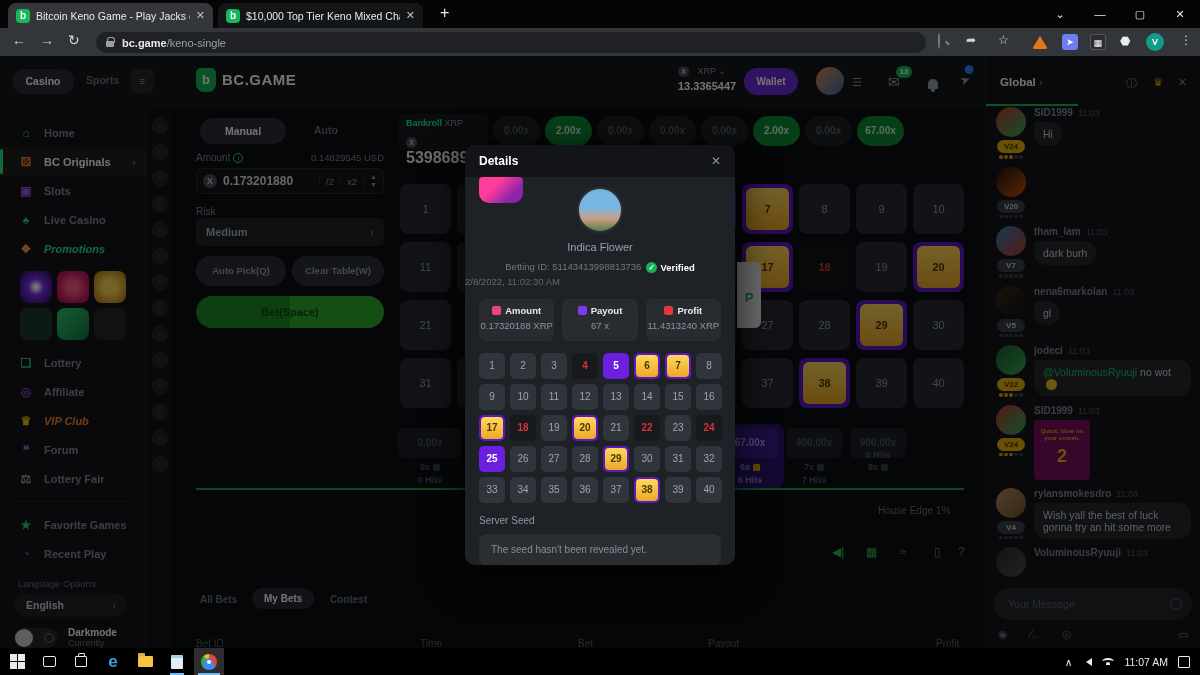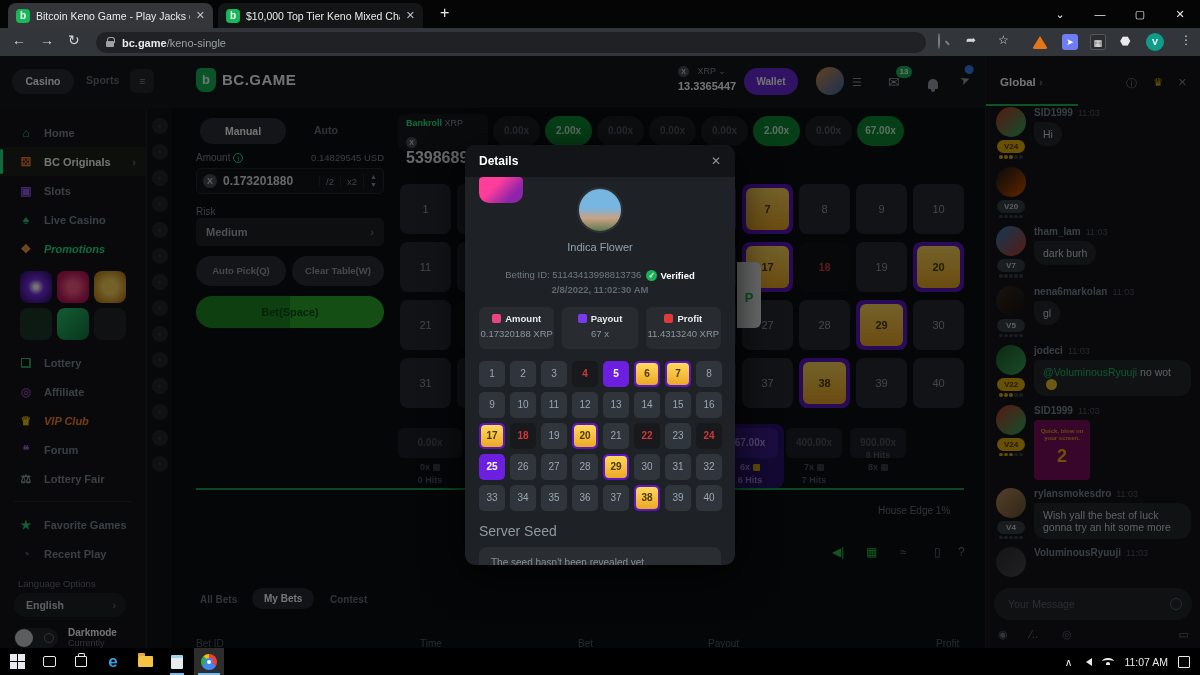--- a/index.html
+++ b/index.html
@@ -130,36 +130,36 @@
   .chat-input { position:absolute; left:8px; top:4px; width:198px; height:32px; background:#24272b; border-radius:16px; color:#5d656e; font-size:10.5px; line-height:32px; padding-left:14px; }
   .smiley { position:absolute; right:10px; top:10px; width:12px; height:12px; border:1.5px solid #5d656e; border-radius:50%; }
   .cb-ic { position:absolute; top:44px; color:#6a737c; font-size:11px; }
 
   
   .modal { position:absolute; left:465px; top:89px; width:270px; height:420px; border-radius:10px; background:#1e2226; z-index:60; box-shadow:0 10px 40px rgba(0,0,0,0.8); overflow:hidden; }
   .modal-hdr { height:32px; background:#121417; display:flex; align-items:center; justify-content:space-between; padding:0 14px; }
   .blob { position:absolute; left:14px; top:32px; width:44px; height:26px; border-radius:4px 4px 10px 10px; background:linear-gradient(135deg,#ff3d9a 35%,#8e24aa 75%); }
   .mavatar { width:46px; height:46px; border-radius:50%; margin:10px auto 0; background:linear-gradient(#77b6e0 45%,#caa184 70%,#5c7a4e); border:2px solid #2c3136; }
   .mname2 { text-align:center; color:#93a1b0; font-size:11px; margin-top:8px; }
-  .mid { text-align:center; color:#6f7a84; font-size:9.5px; margin-top:16px; }
+  .mid { text-align:center; color:#6f7a84; font-size:9.5px; margin-top:8px; }
   .vbadge { display:inline-flex; align-items:center; margin-left:5px; color:#fff; font-weight:bold; font-size:9.5px; }
   .vcheck { width:11px; height:11px; border-radius:50%; background:#18b257; color:#fff; font-size:8px; line-height:11px; text-align:center; margin-right:3px; }
-  .mdate { text-align:center; color:#5f6973; font-size:9.5px; margin-top:3px;font-weight:bold; }
+  .mdate { color:#5f6973; font-size:9.5px; margin-top:3px; }
   .stats { display:flex; gap:8px; margin:12px 14px 0; }
   .scard { flex:1; height:42px; background:#282c31; border-radius:6px; text-align:center; padding-top:6px; }
   .scard .lb { color:#e6ebf0; font-size:9.5px; font-weight:bold; }
   .scard .vl { color:#8b96a1; font-size:9.5px; margin-top:4px; }
   .sic { display:inline-block; width:9px; height:9px; border-radius:2px; margin-right:4px; vertical-align:-1px; }
   .minigrid { display:grid; grid-template-columns:repeat(8,26px); gap:5px; margin:12px 14px 0; }
   .mt { position:relative; width:26px; height:26px; border-radius:5px; background:#30353c; color:#9aa6b2; font-size:10px; text-align:center; line-height:26px; }
   .mt.miss { background:#17191c; color:#d03838; font-weight:bold; }
   .mt.picked { background:#6d1fe0; color:#fff; font-weight:bold; }
   .mt.hit { background:#5b18c4; color:transparent; }
   .mt.hit span { position:absolute; inset:2px; border-radius:4px; background:linear-gradient(#ffd95e,#eda826); color:#4a3804; font-weight:bold; line-height:22px; }
-  .seed-lb { color:#8e98a3; font-size:14px; margin:12px 14px 0; }
+  .seed-lb { color:#8e98a3; font-size:10px; margin:12px 14px 0; }
   .seed-box { margin:8px 14px 0; height:32px; background:#2a2e33; border-radius:8px; color:#868f99; font-size:10px; line-height:32px; padding-left:12px; }
 
   
   .taskbar { position:absolute; left:0; top:648px; width:1200px; height:27px; background:#000; }
   .tb-item { position:absolute; top:0; width:30px; height:27px; display:flex; align-items:center; justify-content:center; }
   .win-logo { display:grid; grid-template-columns:7px 7px; gap:1px; }
   .win-logo i { width:7px; height:7px; background:#e8eaed; }
   .chrome-logo { width:16px; height:16px; border-radius:50%; background:conic-gradient(#ea4335 0 33%,#4285f4 33% 66%,#34a853 66% 88%,#fbbc05 88%); position:relative;}
   .chrome-logo:after { content:""; position:absolute; inset:4px; border-radius:50%; background:#fff; border:2px solid #4285f4; }
   .underline { position:absolute; bottom:0; left:4px; right:4px; height:2px; background:#76b9ed; }

